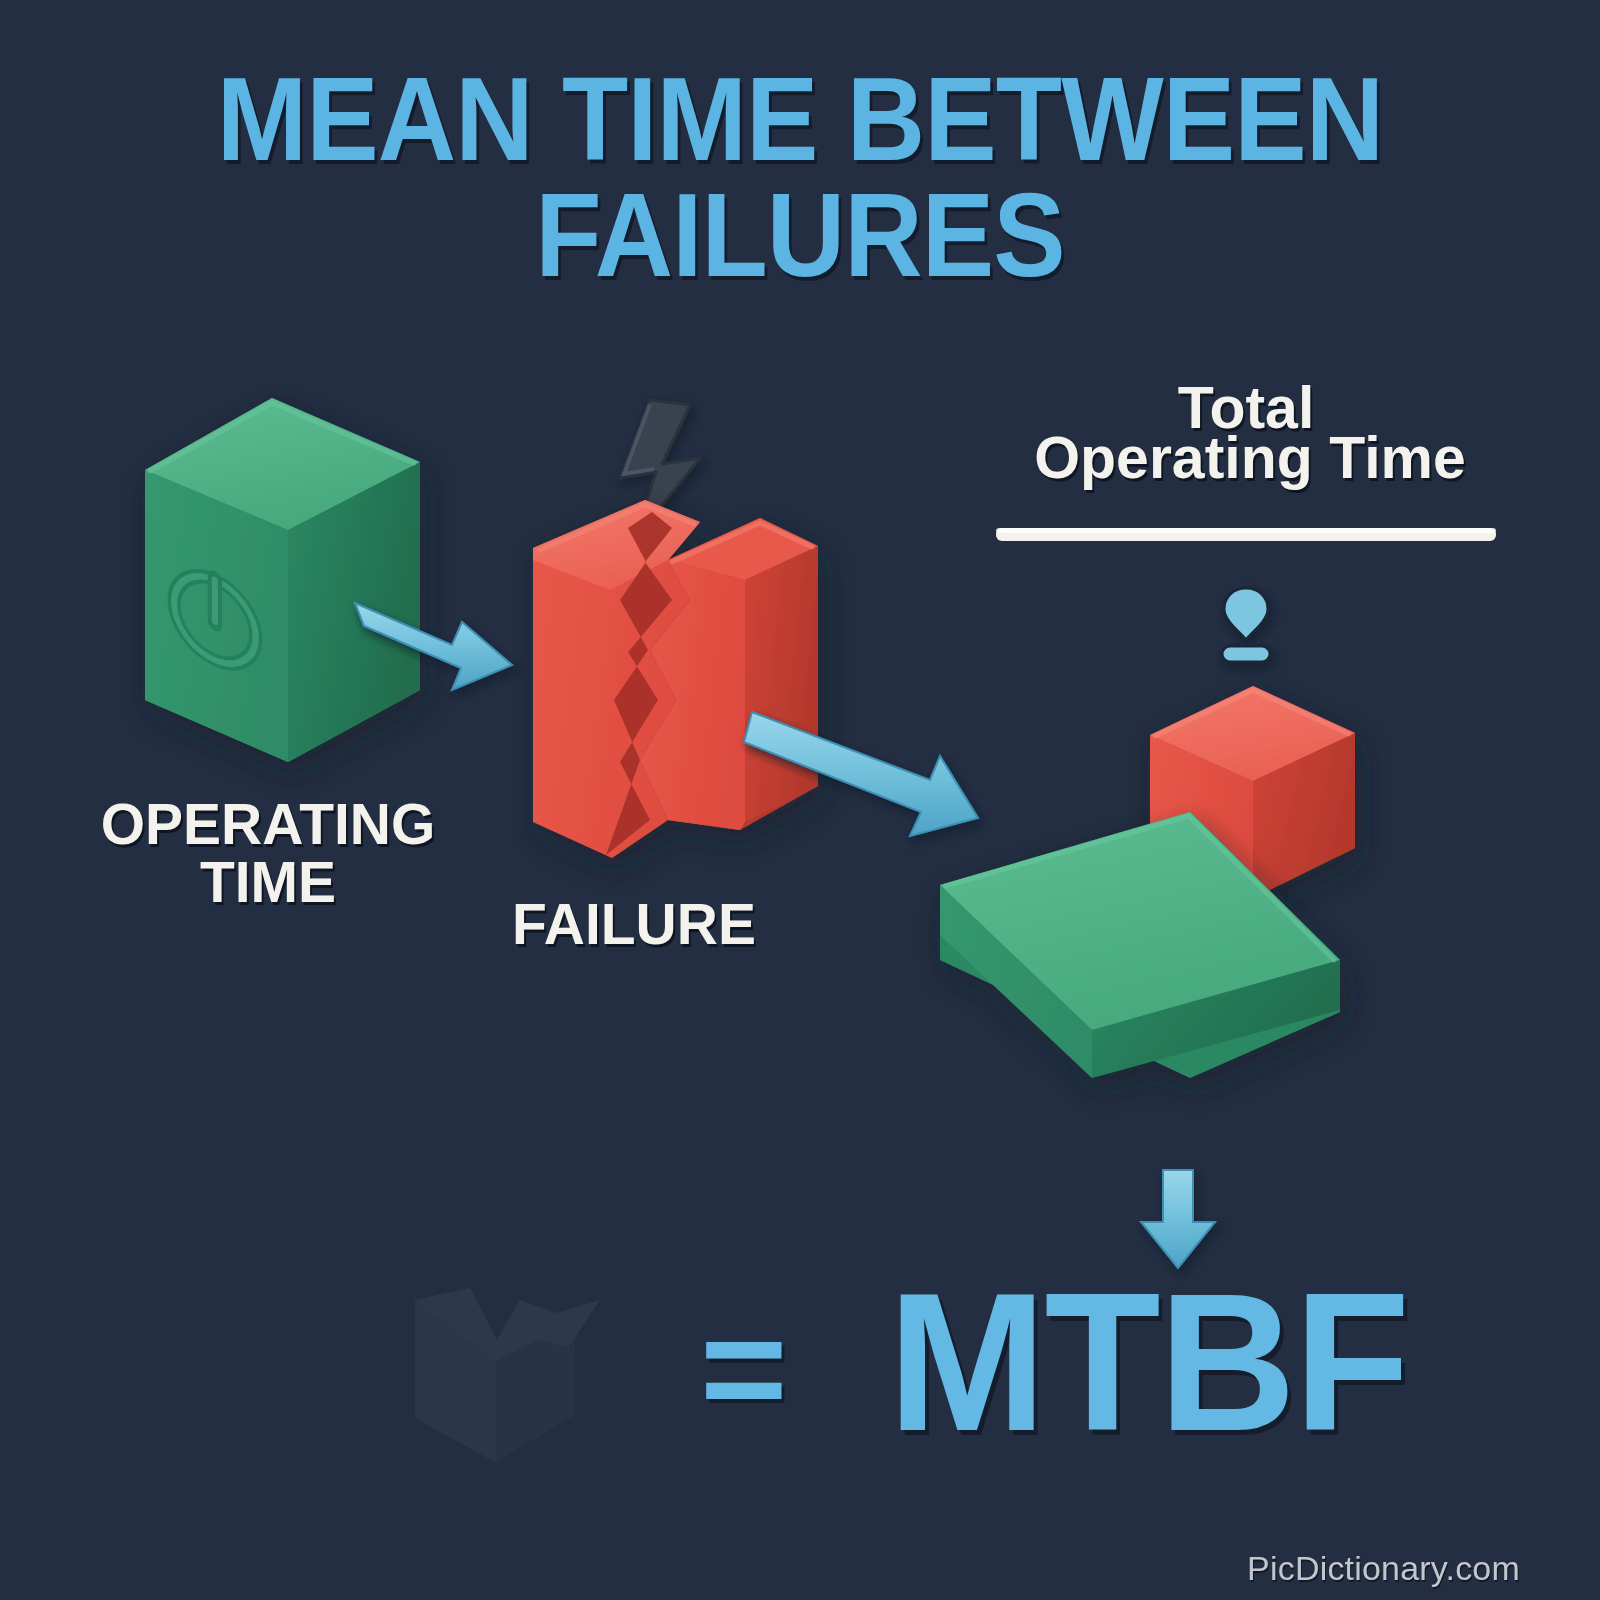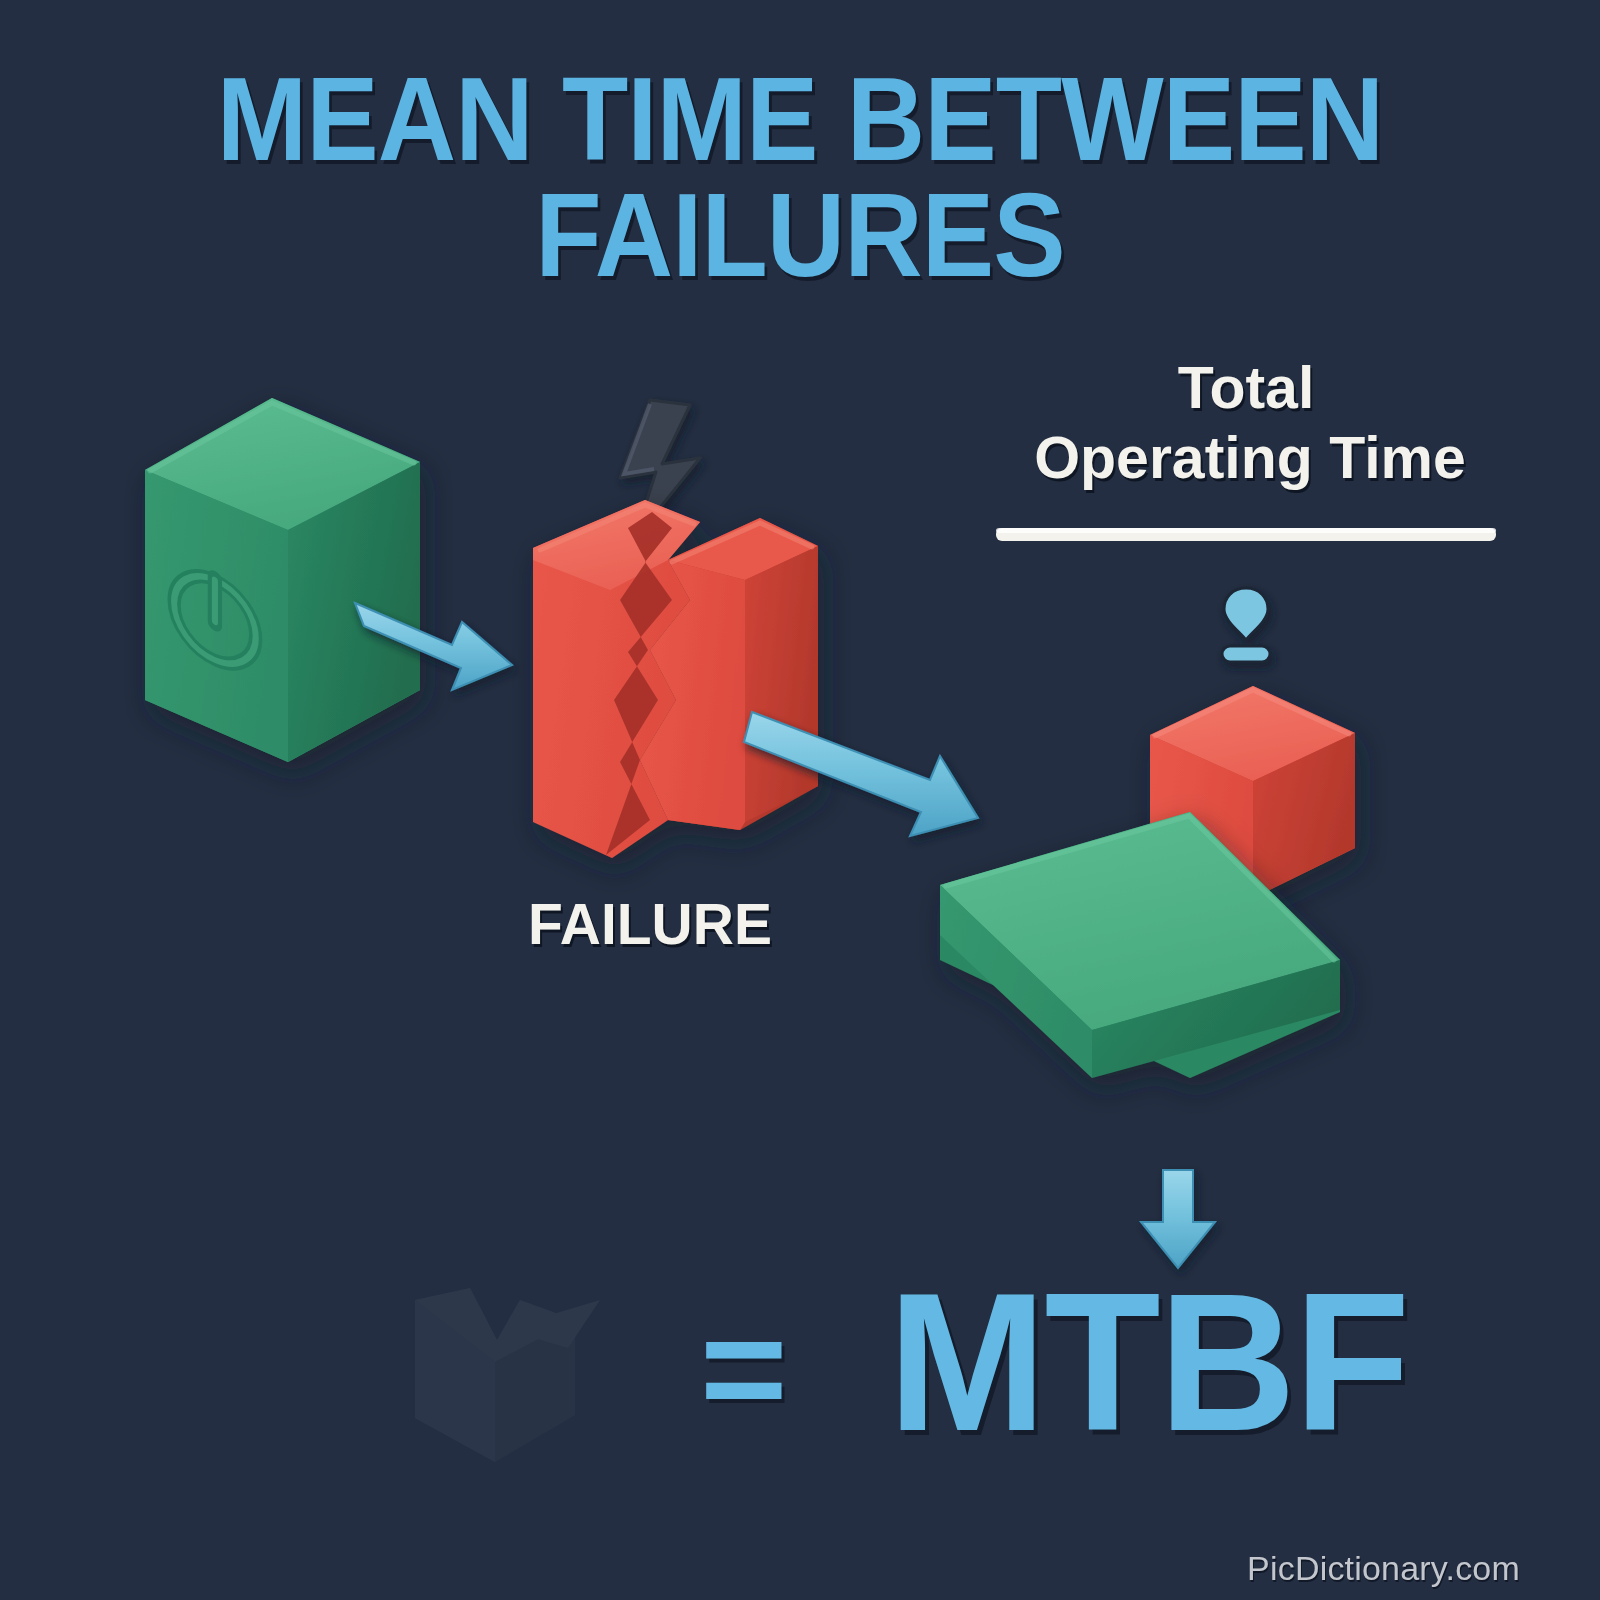--- a/index.html
+++ b/index.html
@@ -186,24 +186,26 @@
 
     <g opacity="0.42">
       <path d="M415 1300 L415 1418 L495 1462 L575 1415 L575 1320 L520 1300 L497 1340 L470 1288 Z" fill="#333d50"></path>
       <path d="M415 1300 L470 1288 L497 1340 L520 1300 L575 1320 L495 1362 Z" fill="#3c4659"></path>
       <path d="M415 1300 L495 1362 L495 1462 L415 1418 Z" fill="#394356"></path>
       <path d="M495 1362 L575 1320 L575 1415 L495 1462 Z" fill="#303a4c"></path>
       <path d="M540 1318 L600 1300 L568 1348 L534 1338 Z" fill="#3d4759"></path>
     </g>
   </svg>
 
-
-  <div class="wlabel" style="left:470px; top:895px; width:360px; font-size:57px; text-align:center;">FAILURE</div>
-
-  <div class="wlabel" style="left:996px; top:358px; width:500px; font-size:59px; text-align:center; font-weight:bold;">Total</div>
+  <div class="wlabel" style="left:58px; top:795px; width:420px; font-size:57px; text-align:center;">OPERATING
+TIME</div>
+
+  <div class="wlabel" style="left:454px; top:895px; width:360px; font-size:57px; text-align:center;">FAILURE</div>
+
+  <div class="wlabel" style="left:996px; top:378px; width:500px; font-size:59px; text-align:center; font-weight:bold;">Total</div>
 
   <div class="wlabel" style="left:960px; top:428px; width:580px; font-size:59px; text-align:center; font-weight:bold;">Operating Time</div>
 
 
   <div style="position:absolute; left:700px; top:1282px; font-size:150px; font-weight:bold;
               color:#63b9e3; text-shadow:3px 4px 0 rgba(12,18,30,.6);">=</div>
 
   <div style="position:absolute; left:880px; top:1250px; font-size:196px; font-weight:bold;
               color:#63b9e3; letter-spacing:-2px; transform:scaleX(0.97);
               text-shadow:4px 5px 0 rgba(12,18,30,.6);">MTBF</div>

